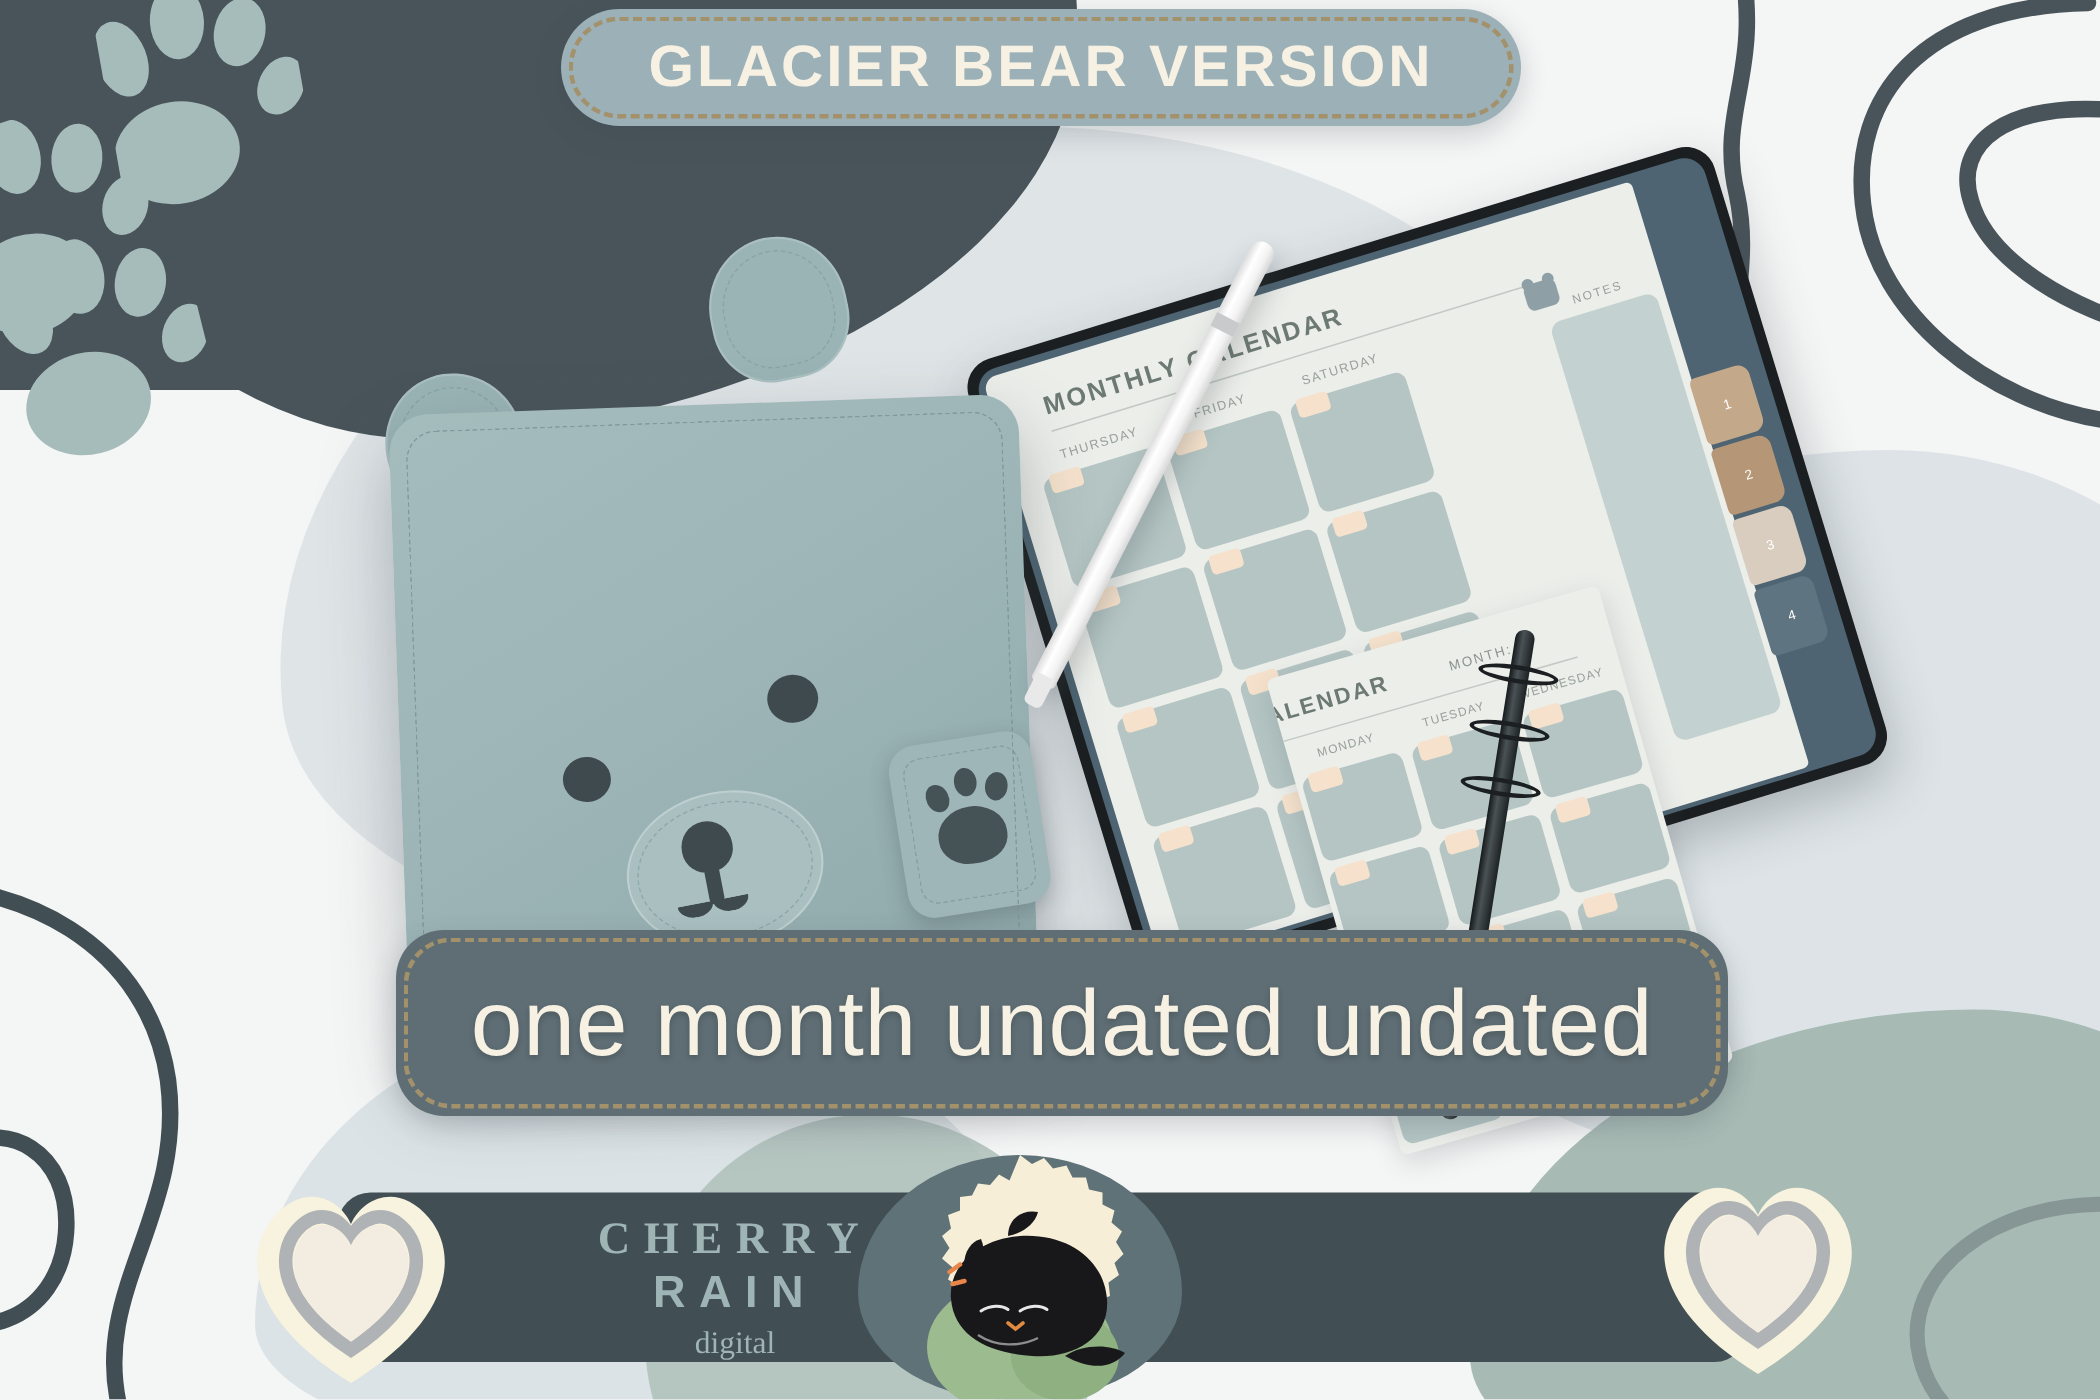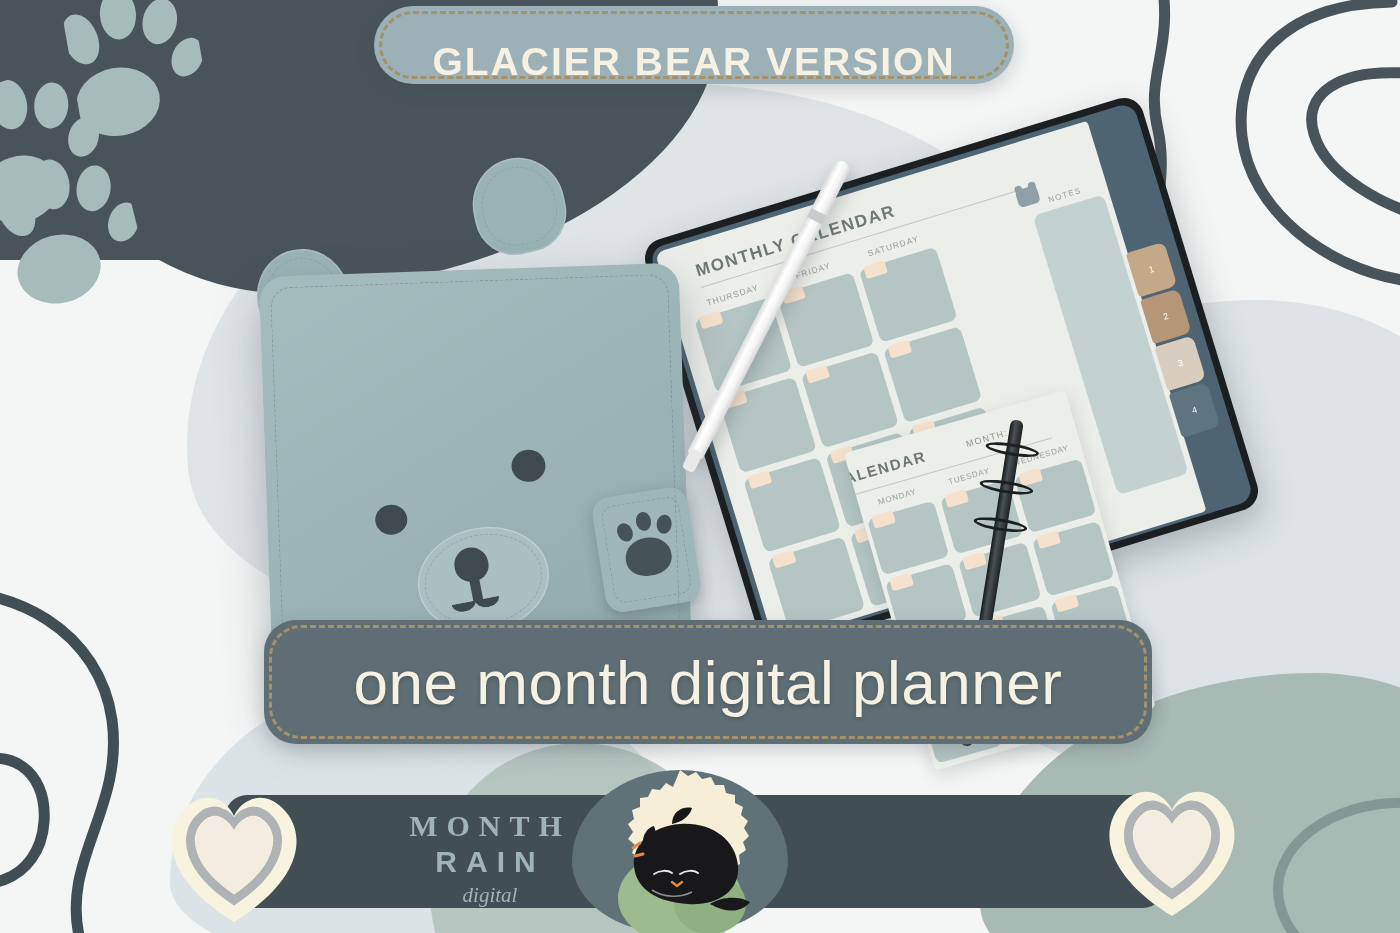--- a/index.html
+++ b/index.html
@@ -200,38 +200,38 @@
     position:absolute; display:flex; align-items:center; justify-content:center;
     color:#f7f1e3; box-shadow:0 6px 18px rgba(60,70,76,.22);
   }
   .pill:after {
     content:""; position:absolute; inset:5px; border:3px dashed #a3916c;
     border-radius:inherit; pointer-events:none;
   }
   .pill-top {
     left:374px; top:6px; width:640px; height:78px;
     background:#9bb0b7; border-radius:39px;
-    font-size:39px; font-weight:700; letter-spacing:2px;align-items:flex-end;
+    font-size:39px; font-weight:700; letter-spacing:2px;
   }
   .pill-main {
     left:264px; top:620px; width:888px; height:124px;
     background:#5e6e74; border-radius:32px;
     font-size:62px; letter-spacing:.5px;
   }
   .pill-main span { text-shadow:0 2px 4px rgba(0,0,0,.18); }
 
   
   .bottom-bar {
     position:absolute; left:225px; top:795px; width:940px; height:113px;
     background:#414e53; border-radius:22px;
   }
   .brand { position:absolute; left:120px; top:14px; width:290px; text-align:center; color:#9fb4b5; }
   .brand-1 { font-size:30px; letter-spacing:9px; font-family:"Liberation Serif", serif; font-weight:700; }
   .brand-2 { font-size:30px; letter-spacing:9px; font-family:Liberation Sans, sans-serif; font-weight:700; margin-top:2px; }
-  .brand-3 { font-size:21px; font-style:italic; font-family:"Liberation Serif", serif; margin-top:4px; }
+  .brand-3 { font-size:21px; font-family:"Liberation Serif", serif; margin-top:4px; }
   .features {
     position:absolute; right:46px; top:12px; width:330px; text-align:center;
     color:#fbf7ef; font-size:23px; font-weight:700; line-height:1.42;
   }
 
   
   .cherries { position:absolute; left:430px; top:8px; width:110px; height:100px; }
 
   
   .cat-badge { position:absolute; left:560px; top:770px; width:240px; height:163px; }
@@ -422,26 +422,26 @@
       <div class="pencil-band"></div>
       <div class="pencil-tip"></div>
     </div>
   </div>
 
   <div class="pill pill-top">
     <span>GLACIER BEAR VERSION</span>
   </div>
 
   <div class="pill pill-main">
-    <span>one month digital planner</span>
+    <span>one month undated undated</span>
   </div>
 
   <div class="bottom-bar">
     <div class="brand">
-      <div class="brand-1">MONTH</div>
+      <div class="brand-1">CHERRY</div>
       <div class="brand-2">RAIN</div>
       <div class="brand-3">digital</div>
     </div>
 
     <div class="cherries">
       <svg width="110" height="100" viewBox="0 0 110 100">
         <path d="M54 6 C 46 30, 32 50, 24 70" fill="none" stroke="#8aa87a" stroke-width="2.6" stroke-linecap="round"></path>
         <path d="M54 6 C 56 32, 56 54, 54 72" fill="none" stroke="#8aa87a" stroke-width="2.6" stroke-linecap="round"></path>
         <path d="M56 10 C 70 4, 86 10, 90 22 C 76 28, 60 22, 56 10 Z" fill="#7e9c6e"></path>
         <path d="M54 14 C 66 20, 74 32, 72 42 C 60 38, 52 26, 54 14 Z" fill="#8fae7d"></path>

